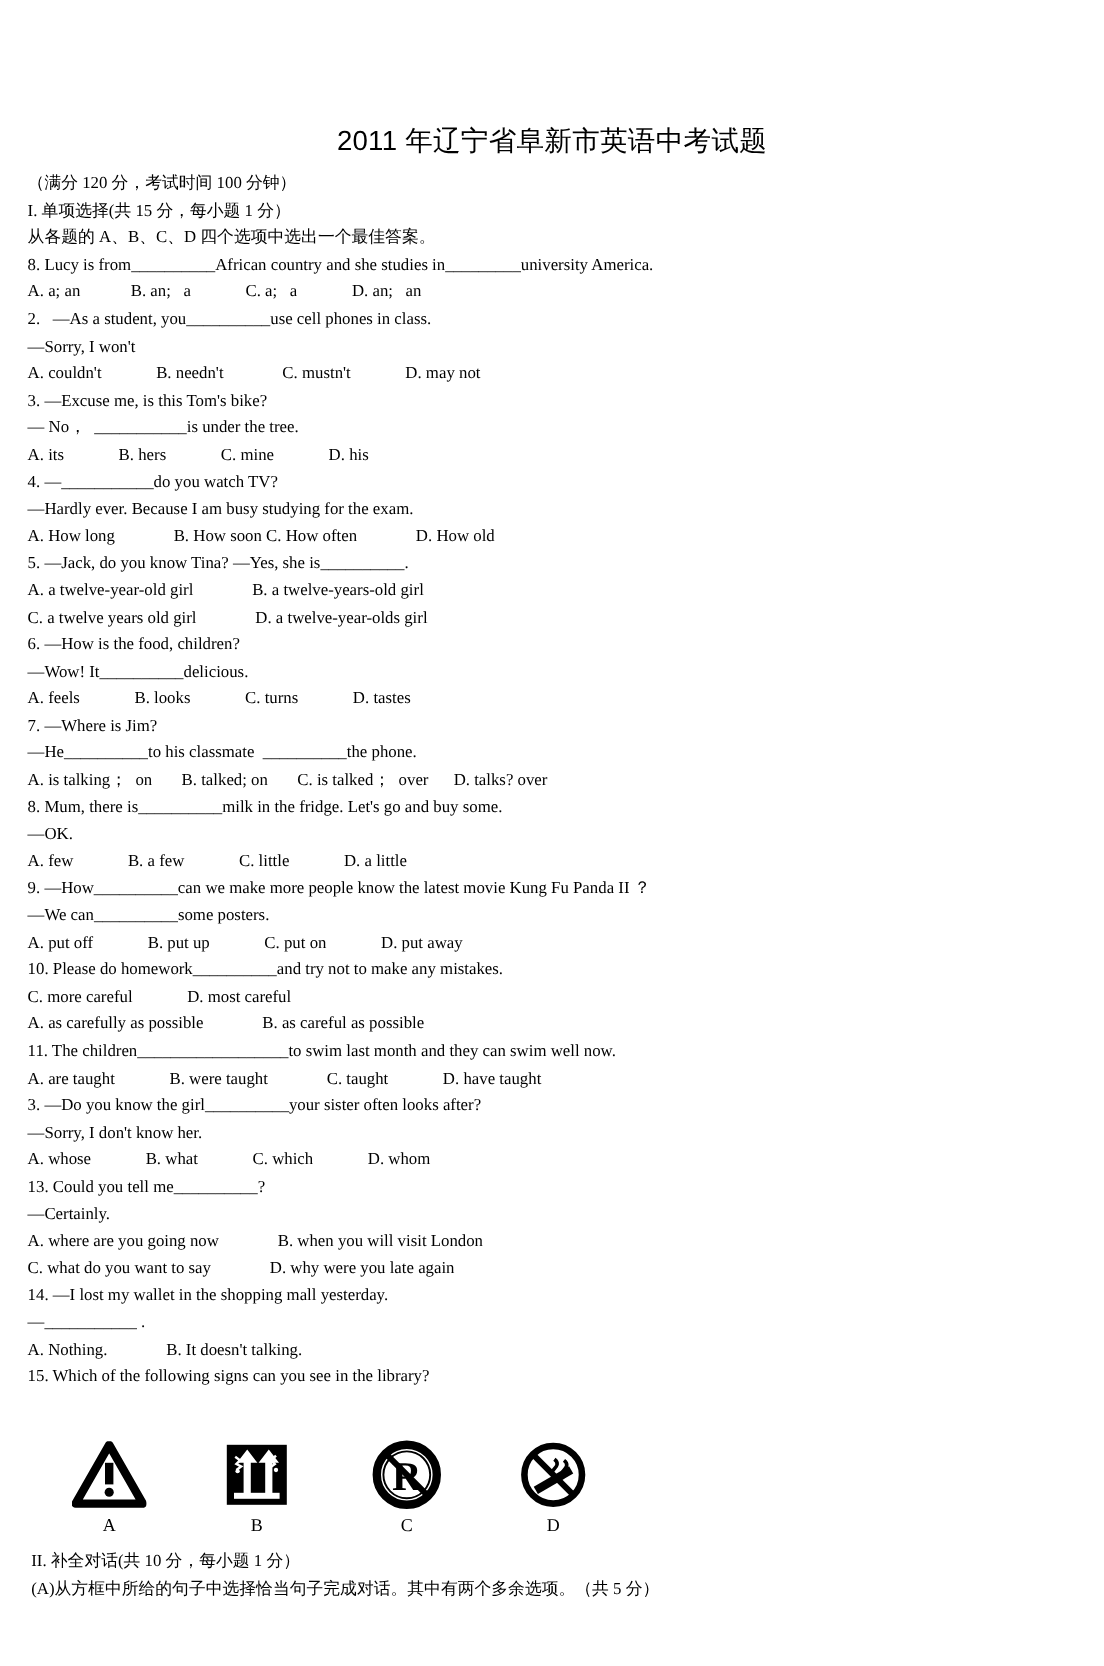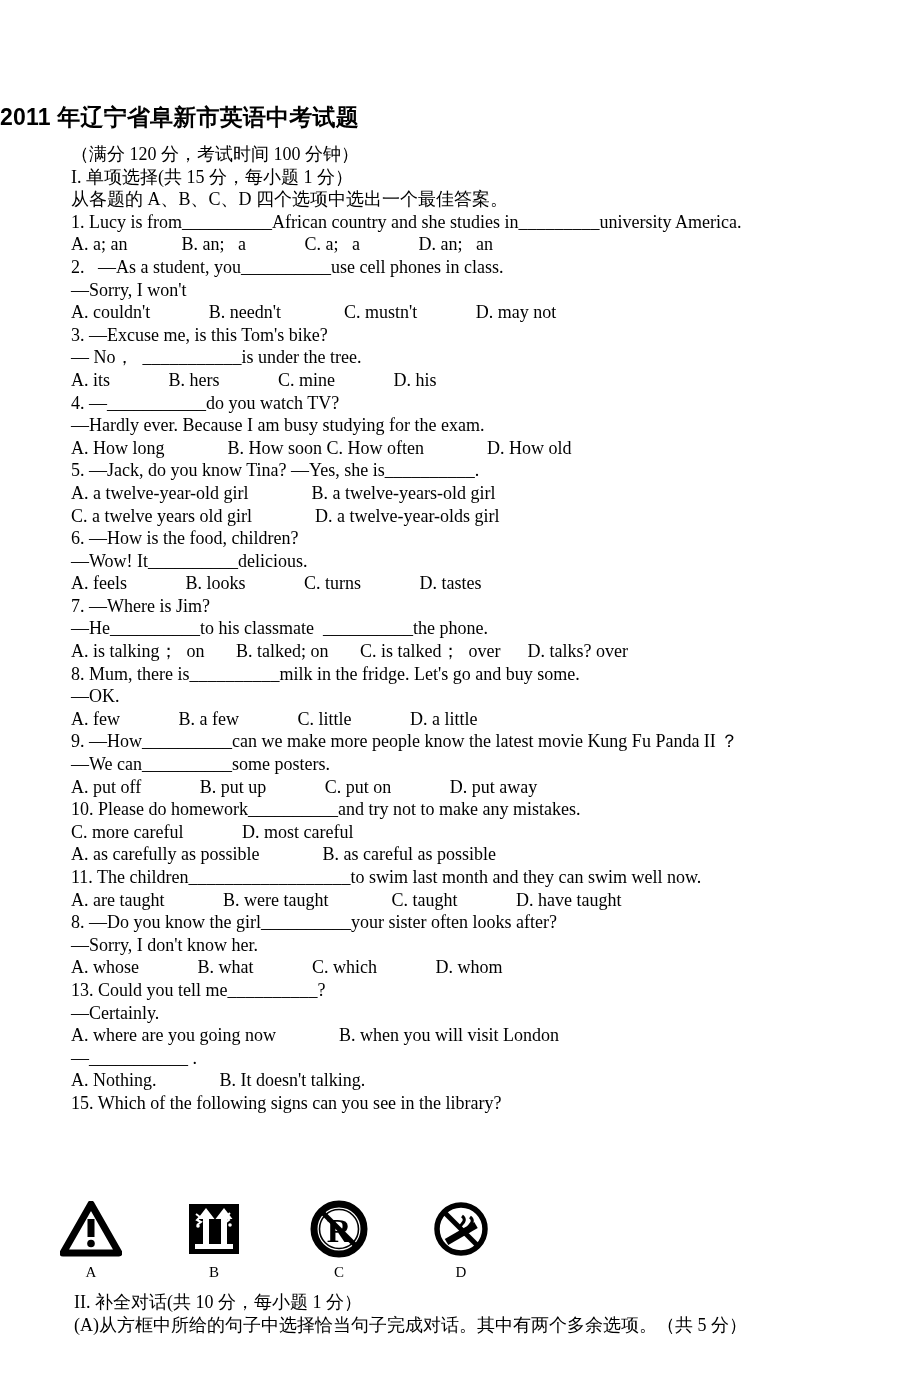--- a/index.html
+++ b/index.html
@@ -20,38 +20,38 @@
     width: 920px;
     height: 1388px;
     padding: 0;
     box-sizing: border-box;
   }
   .doc-title {
     position: absolute;
     top: 102px;
     left: 0;
     width: 920px;
+    text-align: center;
     font-family: "Liberation Sans", "DejaVu Sans", sans-serif;
-    font-weight: bold;
+    font-weight: normal;
     font-size: 23px;
     letter-spacing: 0.2px;
     white-space: nowrap;
   }
   .body-block {
     position: absolute;
     top: 143px;
     left: 23px;
     width: 880px;
   }
   .line {
-    font-size: 18px;
+    font-size: 14px;
     line-height: 22.6px;
     white-space: pre;
     letter-spacing: 0px;
-    margin-left: 48px;
   }
   .line.cn {
     font-family: "Liberation Serif", "DejaVu Serif", serif;
   }
 
   .signs-row {
     position: absolute;
     top: 1196px;
     left: 23px;
     width: 520px;
@@ -91,21 +91,21 @@
 
 <div class="page">
 
   <div class="doc-title">2011 年辽宁省阜新市英语中考试题</div>
 
   <div class="body-block">
     <div class="line cn">（满分 120 分，考试时间 100 分钟）</div>
     <div class="line cn">I. 单项选择(共 15 分，每小题 1 分）</div>
     <div class="line cn">从各题的 A、B、C、D 四个选项中选出一个最佳答案。</div>
 
-    <div class="line">1. Lucy is from__________African country and she studies in_________university America.</div>
+    <div class="line">8. Lucy is from__________African country and she studies in_________university America.</div>
     <div class="line">A. a; an            B. an;   a             C. a;   a             D. an;   an</div>
     <div class="line">2.   —As a student, you__________use cell phones in class.</div>
     <div class="line">—Sorry, I won't</div>
     <div class="line">A. couldn't             B. needn't              C. mustn't             D. may not</div>
     <div class="line">3. —Excuse me, is this Tom's bike?</div>
     <div class="line">— No，  ___________is under the tree.</div>
     <div class="line">A. its             B. hers             C. mine             D. his</div>
     <div class="line">4. —___________do you watch TV?</div>
     <div class="line">—Hardly ever. Because I am busy studying for the exam.</div>
     <div class="line">A. How long              B. How soon C. How often              D. How old</div>
@@ -122,26 +122,28 @@
     <div class="line">—OK.</div>
     <div class="line">A. few             B. a few             C. little             D. a little</div>
     <div class="line">9. —How__________can we make more people know the latest movie Kung Fu Panda II ？</div>
     <div class="line">—We can__________some posters.</div>
     <div class="line">A. put off             B. put up             C. put on             D. put away</div>
     <div class="line">10. Please do homework__________and try not to make any mistakes.</div>
     <div class="line">C. more careful             D. most careful</div>
     <div class="line">A. as carefully as possible              B. as careful as possible</div>
     <div class="line">11. The children__________________to swim last month and they can swim well now.</div>
     <div class="line">A. are taught             B. were taught              C. taught             D. have taught</div>
-    <div class="line">8. —Do you know the girl__________your sister often looks after?</div>
+    <div class="line">3. —Do you know the girl__________your sister often looks after?</div>
     <div class="line">—Sorry, I don't know her.</div>
     <div class="line">A. whose             B. what             C. which             D. whom</div>
     <div class="line">13. Could you tell me__________?</div>
     <div class="line">—Certainly.</div>
     <div class="line">A. where are you going now              B. when you will visit London</div>
+    <div class="line">C. what do you want to say              D. why were you late again</div>
+    <div class="line">14. —I lost my wallet in the shopping mall yesterday.</div>
     <div class="line">—___________ .</div>
     <div class="line">A. Nothing.              B. It doesn't talking.</div>
     <div class="line">15. Which of the following signs can you see in the library?</div>
   </div>
 
   <div class="signs-row">
 
     <div class="sign-cell sign-a">
       <div class="glyph">
         <svg width="62" height="56" viewBox="0 0 62 56" aria-hidden="true">

